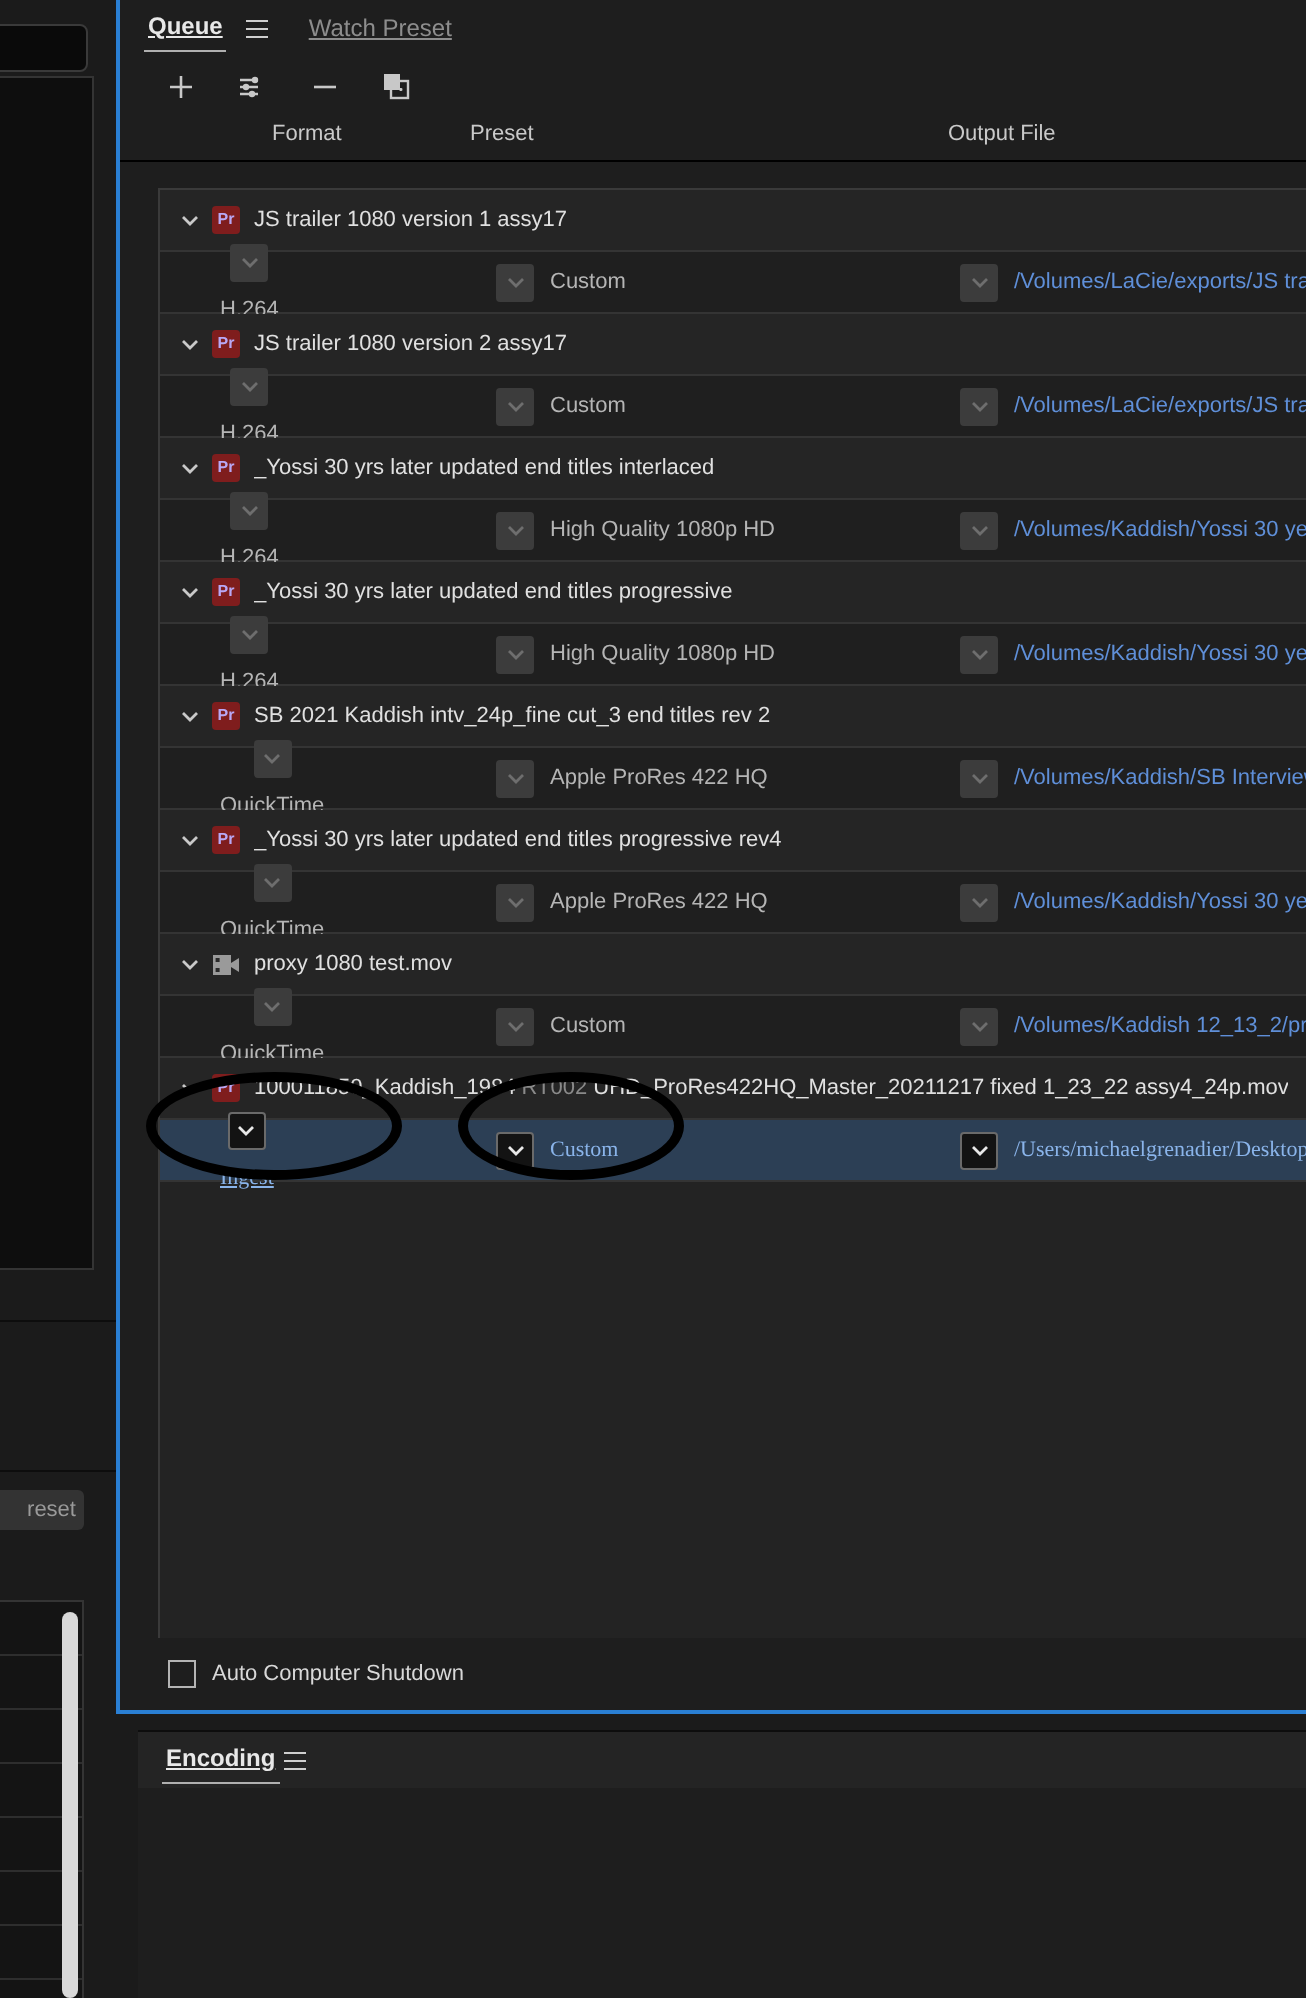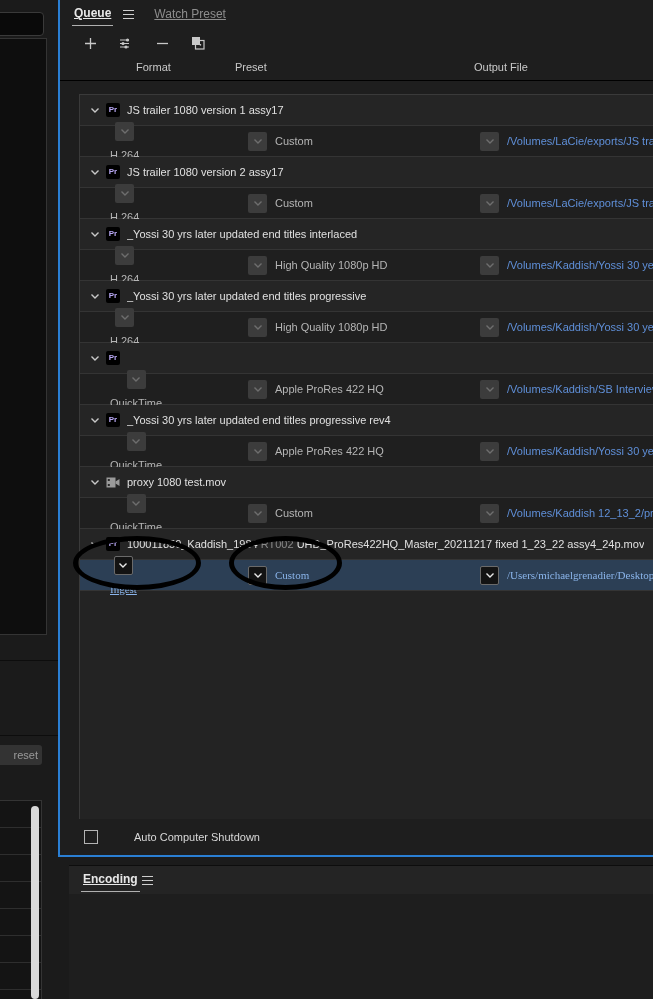--- a/index.html
+++ b/index.html
@@ -200,21 +200,21 @@
     width: 22px;
     margin-left: 4px;
     display: flex;
     align-items: center;
     justify-content: center;
     color: #c9c9c9;
     cursor: default;
   }
   .pr-icon {
     width: 14px; height: 14px;
-    background: #000000;
+    background: #7f1d1d;
     border-radius: 2px;
     color: #b9a8f5;
     font-size: 8px;
     font-weight: bold;
     line-height: 14px;
     text-align: center;
     margin-right: 7px;
     flex: none;
   }
   .media-icon {
@@ -310,21 +310,20 @@
     width: 12px; height: 12px;
     border: 1px solid #b4b4b4;
     background: #1e1e1e;
     margin-right: 8px;
     flex: none;
     cursor: default;
   }
   #auto-shutdown-bar .label {
     font-size: 11px;
     color: #d8d8d8;
-    margin-left: 28px;
   }
 
   
   #encoding-panel {
     position: absolute;
     left: 69px; top: 865px;
     width: 595px; height: 134px;
     background: #1e1e1e;
     border-top: 1px solid #0d0d0d;
   }
@@ -554,20 +553,21 @@
             <div class="cell-link">/Volumes/Kaddish/Yossi 30 years later n</div>
           </div>
         </div>
         <div class="job-row">
           <div class="disclosure">
             <svg width="10" height="10" viewBox="0 0 10 10">
               <path d="M1.5 3.5L5 7 8.5 3.5" fill="none" stroke="currentColor" stroke-width="1.4"></path>
             </svg>
           </div>
           <div class="pr-icon">Pr</div>
+          <div class="job-name">SB 2021 Kaddish intv_24p_fine cut_3 end titles rev 2</div>
         </div>
         <div class="out-row">
           <div class="cell-format">
             <div class="combo">
               <svg width="10" height="10" viewBox="0 0 10 10">
                 <path d="M1.5 3.5L5 7 8.5 3.5" fill="none" stroke="currentColor" stroke-width="1.4"></path>
               </svg>
             </div>
             <div class="cell-text">QuickTime</div>
           </div>

